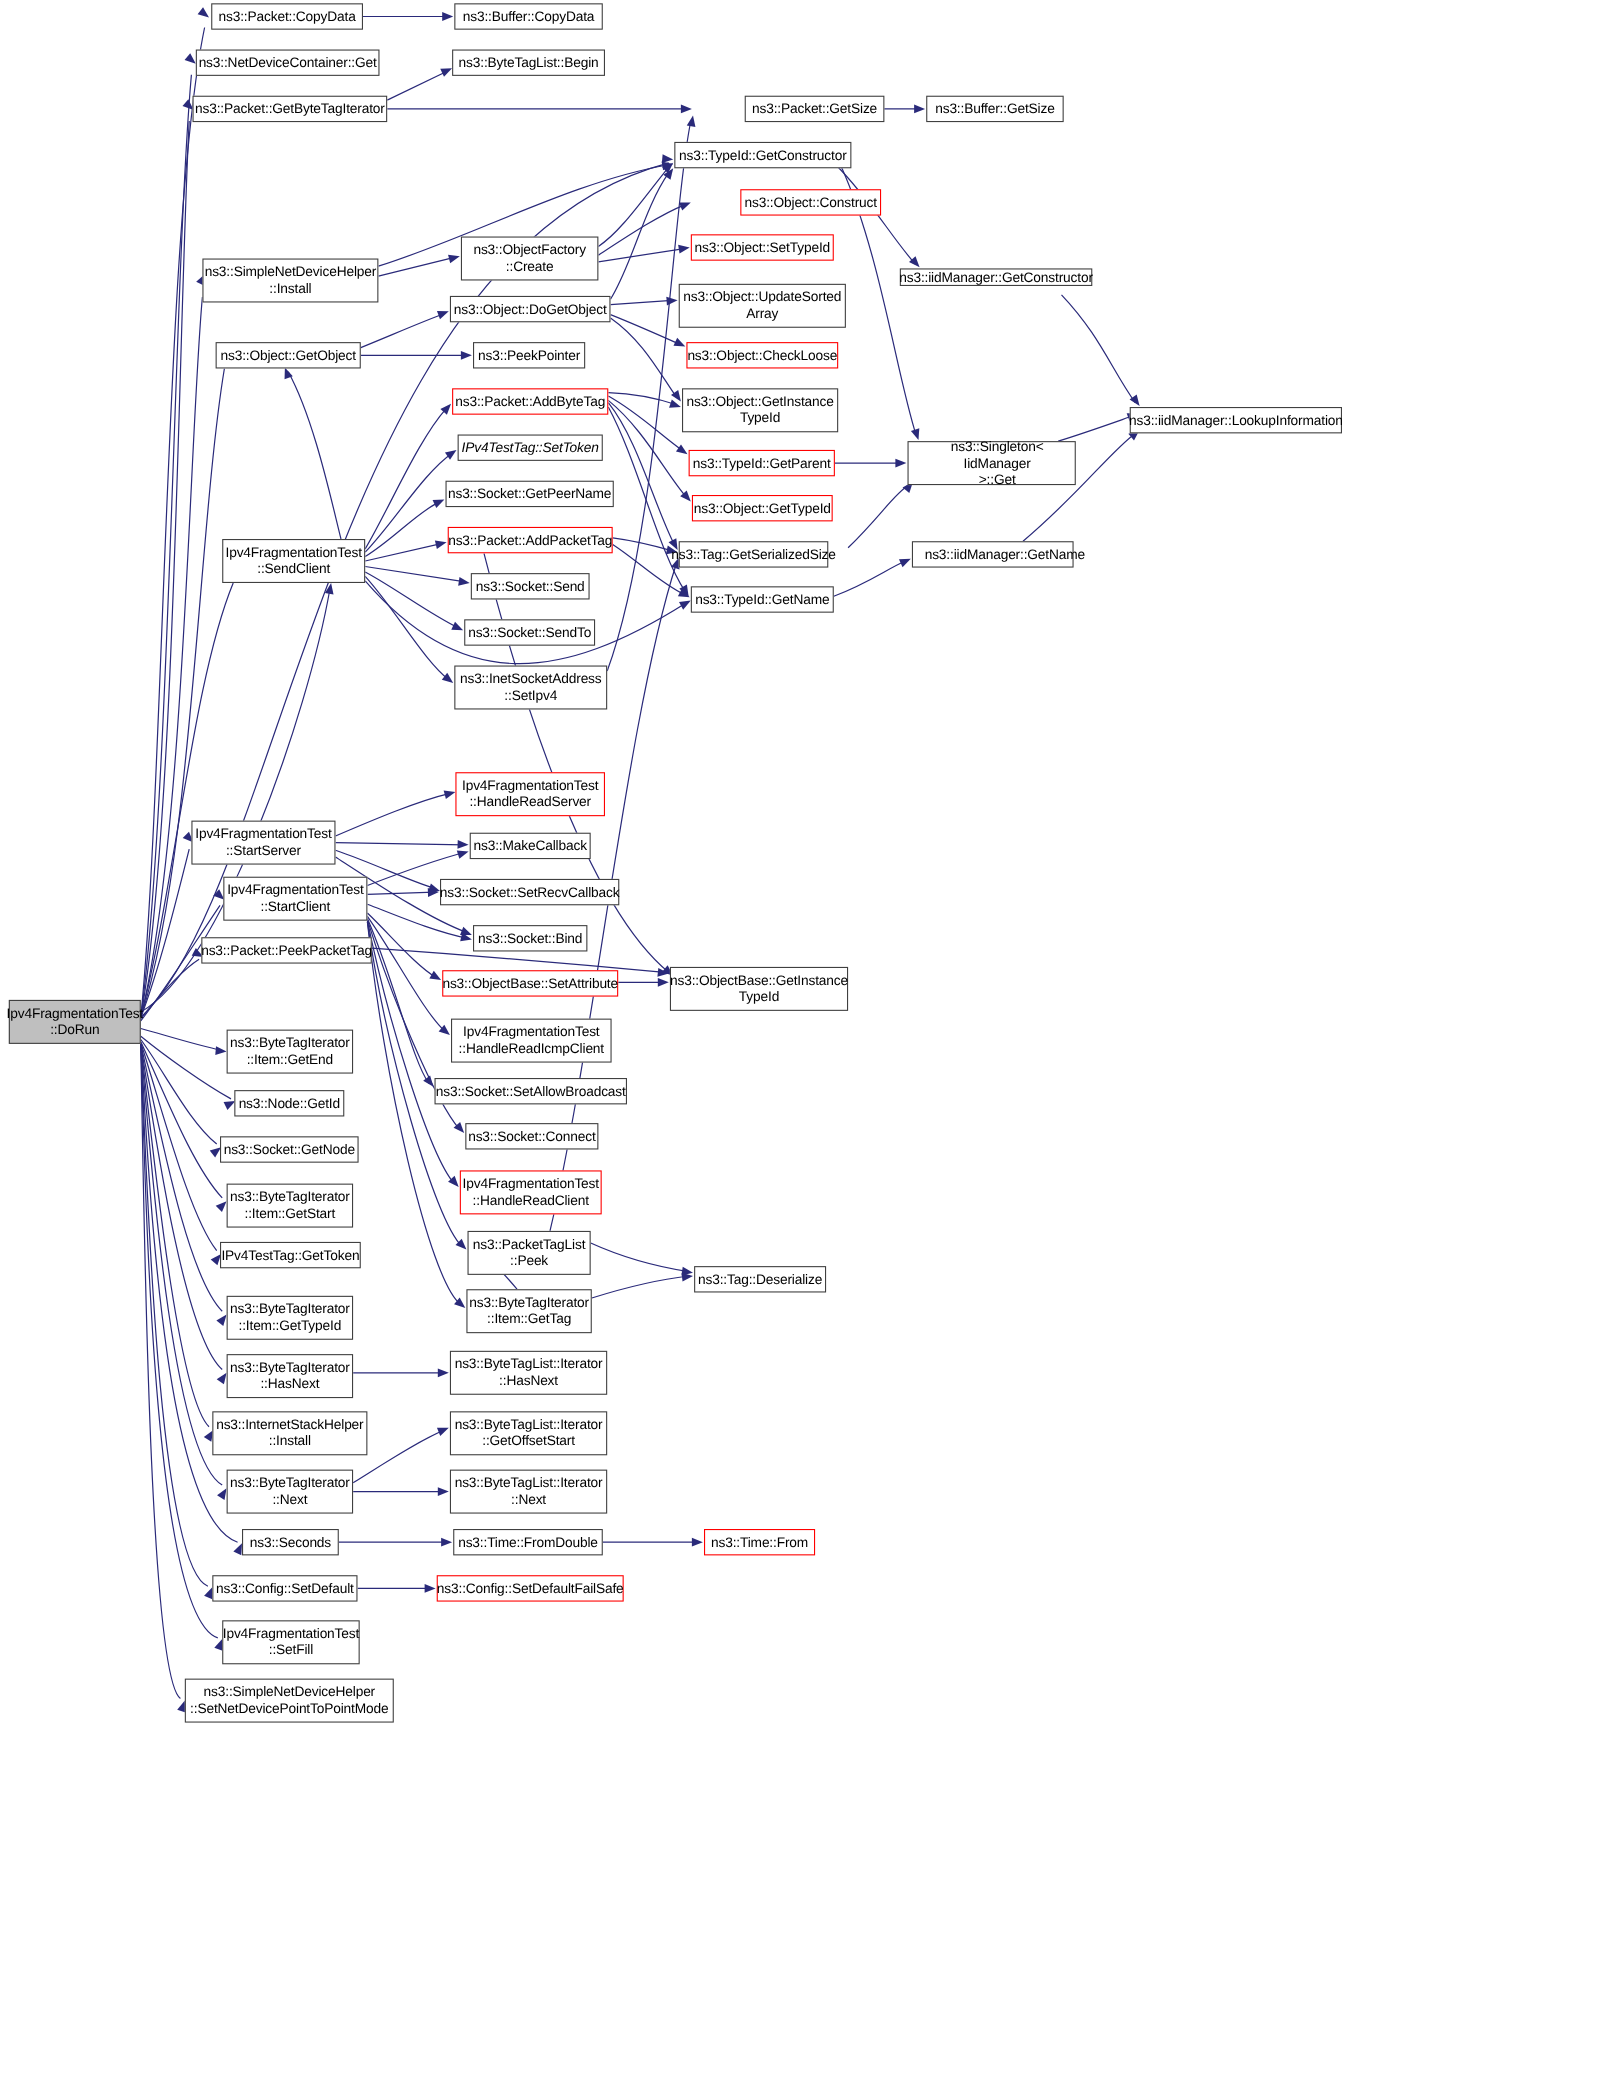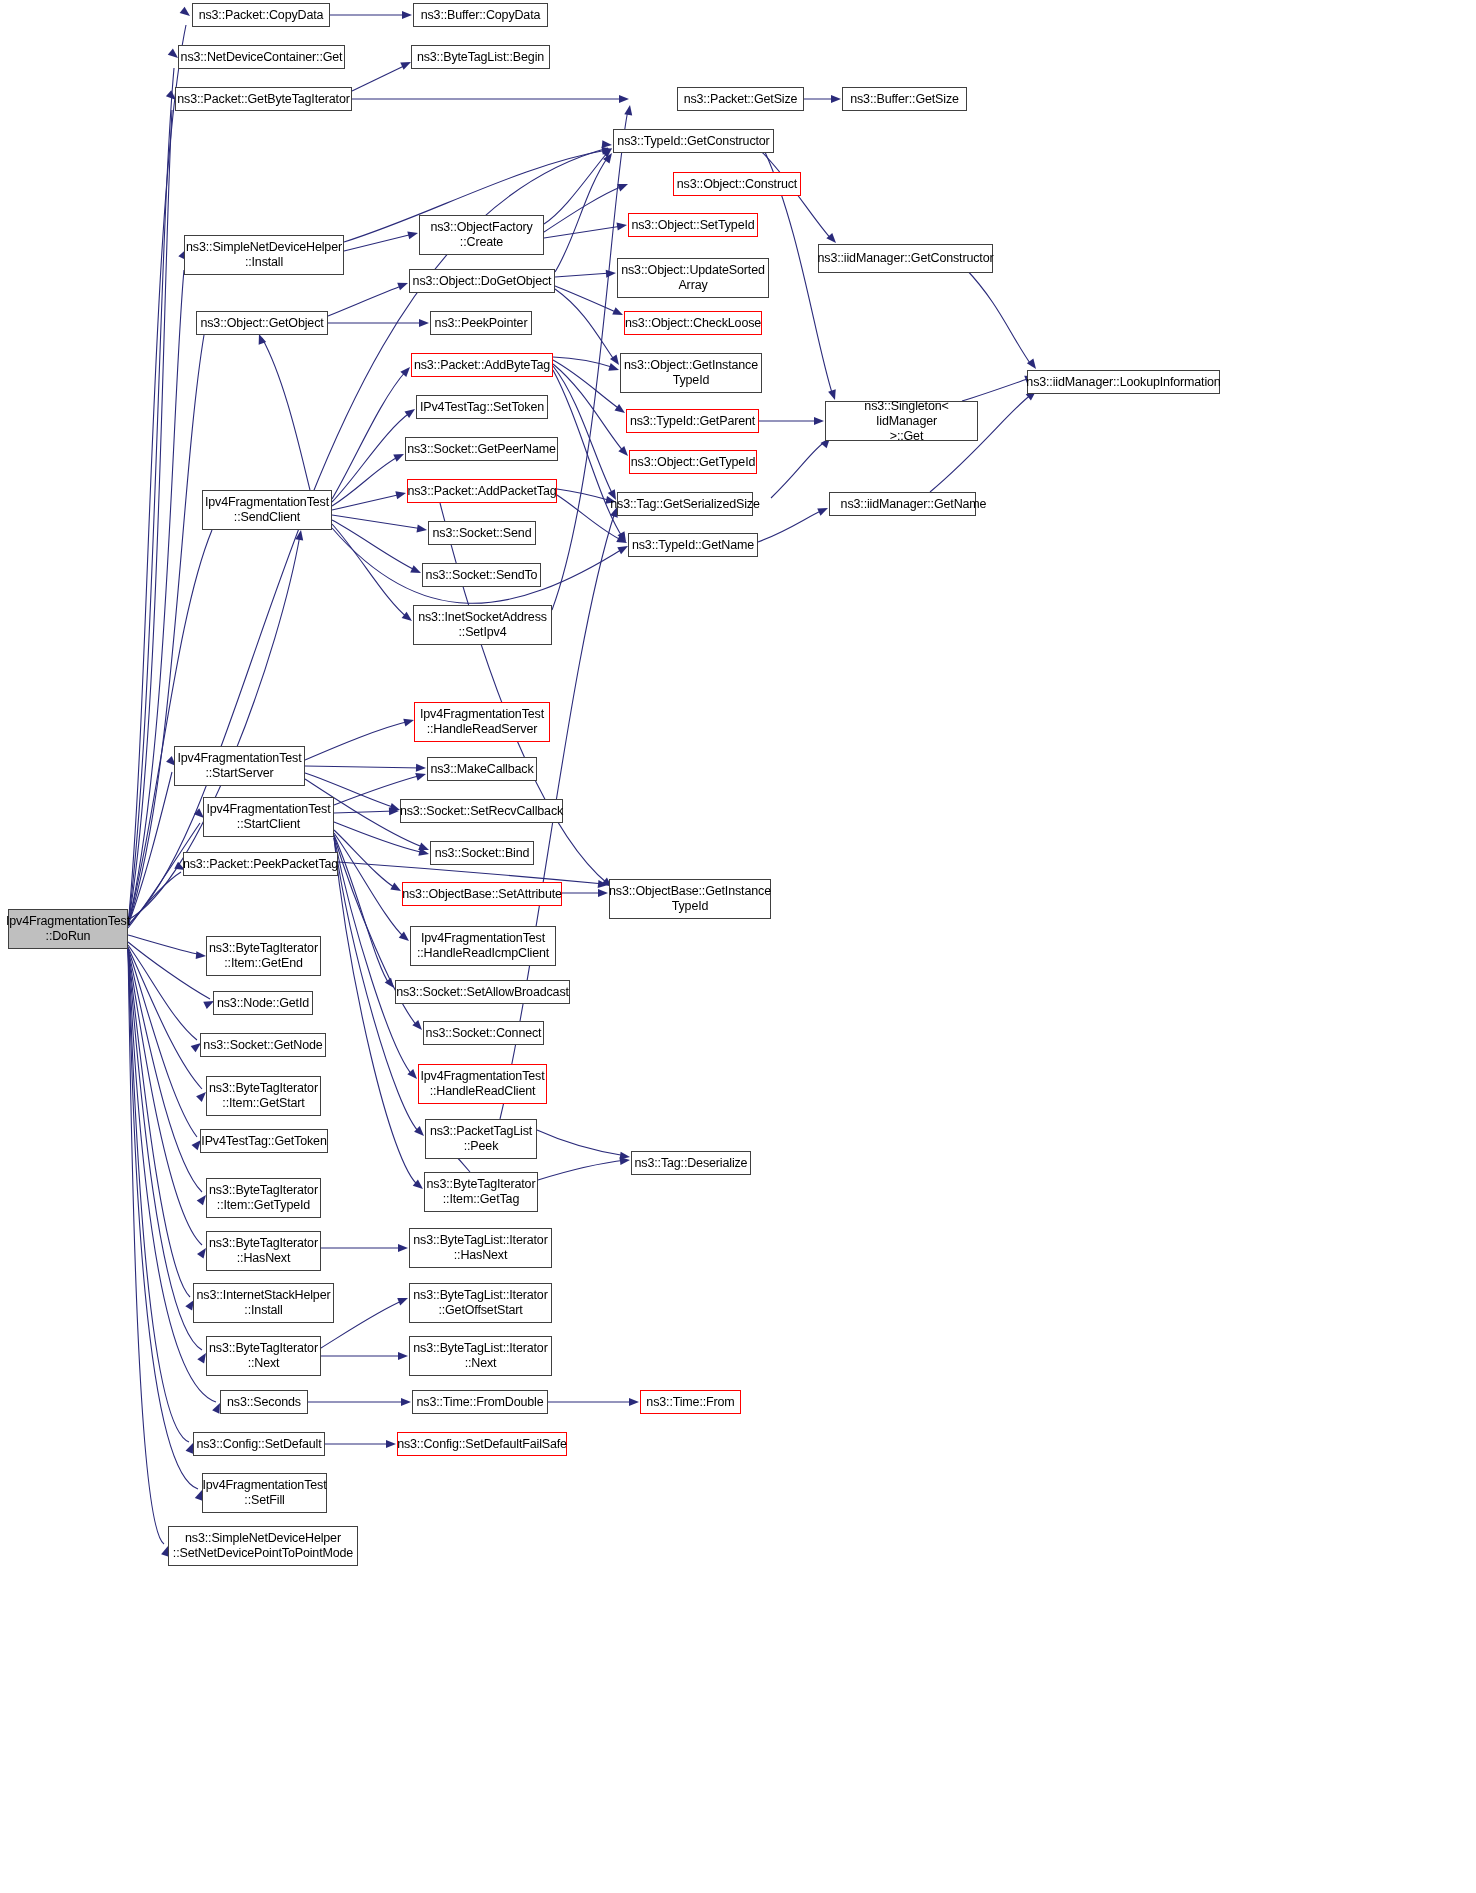--- a/index.html
+++ b/index.html
@@ -248,35 +248,35 @@
       <div class="node" style="left: 192px; top: 3px; width: 138px; height: 24px;">ns3::Packet::CopyData</div>
       <div class="node" style="left: 413px; top: 3px; width: 135px; height: 24px;">ns3::Buffer::CopyData</div>
       <div class="node" style="left: 178px; top: 45px; width: 167px; height: 24px;">ns3::NetDeviceContainer::Get</div>
       <div class="node" style="left: 411px; top: 45px; width: 139px; height: 24px;">ns3::ByteTagList::Begin</div>
       <div class="node" style="left: 175px; top: 87px; width: 177px; height: 24px;">ns3::Packet::GetByteTagIterator</div>
       <div class="node" style="left: 630px; top: 87px; width: 127px; height: 24px; margin-left: 47px;">ns3::Packet::GetSize</div>
       <div class="node" style="left: 842px; top: 87px; width: 125px; height: 24px;">ns3::Buffer::GetSize</div>
       <div class="node" style="left: 613px; top: 129px; width: 161px; height: 24px;">ns3::TypeId::GetConstructor</div>
       <div class="node red" style="left: 629px; top: 172px; width: 128px; height: 24px; margin-left: 44px;">ns3::Object::Construct</div>
       <div class="node red" style="left: 628px; top: 213px; width: 130px; height: 24px;">ns3::Object::SetTypeId</div>
-      <div class="node" style="left: 818px; top: 244px; width: 175px; height: 29px;">ns3::iidManager::GetConstructor</div>
+      <div class="node" style="left: 818px; top: 244px; width: 175px; height: 16px;">ns3::iidManager::GetConstructor</div>
       <div class="node" style="left: 419px; top: 215px; width: 125px; height: 40px;">ns3::ObjectFactory
 ::Create</div>
       <div class="node" style="left: 184px; top: 235px; width: 160px; height: 40px;">ns3::SimpleNetDeviceHelper
 ::Install</div>
       <div class="node" style="left: 409px; top: 269px; width: 146px; height: 24px;">ns3::Object::DoGetObject</div>
       <div class="node" style="left: 617px; top: 258px; width: 152px; height: 40px;">ns3::Object::UpdateSorted
 Array</div>
       <div class="node" style="left: 196px; top: 311px; width: 132px; height: 24px;">ns3::Object::GetObject</div>
       <div class="node" style="left: 430px; top: 311px; width: 102px; height: 24px;">ns3::PeekPointer</div>
       <div class="node red" style="left: 624px; top: 311px; width: 138px; height: 24px;">ns3::Object::CheckLoose</div>
       <div class="node red" style="left: 411px; top: 353px; width: 142px; height: 24px;">ns3::Packet::AddByteTag</div>
       <div class="node" style="left: 620px; top: 353px; width: 142px; height: 40px;">ns3::Object::GetInstance
 TypeId</div>
-      <div class="node" style="left: 416px; top: 395px; width: 132px; height: 24px;">IPv4TestTag::SetToken</div>
+      <div class="node" style="left: 416px; top: 395px; width: 132px; height: 24px; font-style: italic;">IPv4TestTag::SetToken</div>
       <div class="node red" style="left: 626px; top: 409px; width: 133px; height: 24px;">ns3::TypeId::GetParent</div>
       <div class="node" style="left: 825px; top: 401px; width: 153px; height: 40px; padding-left: 12px;">ns3::Singleton&lt; IidManager
 &gt;::Get</div>
       <div class="node" style="left: 405px; top: 437px; width: 153px; height: 24px;">ns3::Socket::GetPeerName</div>
       <div class="node red" style="left: 629px; top: 450px; width: 128px; height: 24px;">ns3::Object::GetTypeId</div>
       <div class="node red" style="left: 407px; top: 479px; width: 150px; height: 24px;">ns3::Packet::AddPacketTag</div>
       <div class="node" style="left: 617px; top: 492px; width: 136px; height: 24px;">ns3::Tag::GetSerializedSize</div>
       <div class="node" style="left: 829px; top: 492px; width: 147px; height: 24px; padding-left: 24px;">ns3::iidManager::GetName</div>
       <div class="node" style="left: 1027px; top: 370px; width: 193px; height: 24px;">ns3::iidManager::LookupInformation</div>
       <div class="node" style="left: 202px; top: 490px; width: 130px; height: 40px;">Ipv4FragmentationTest

